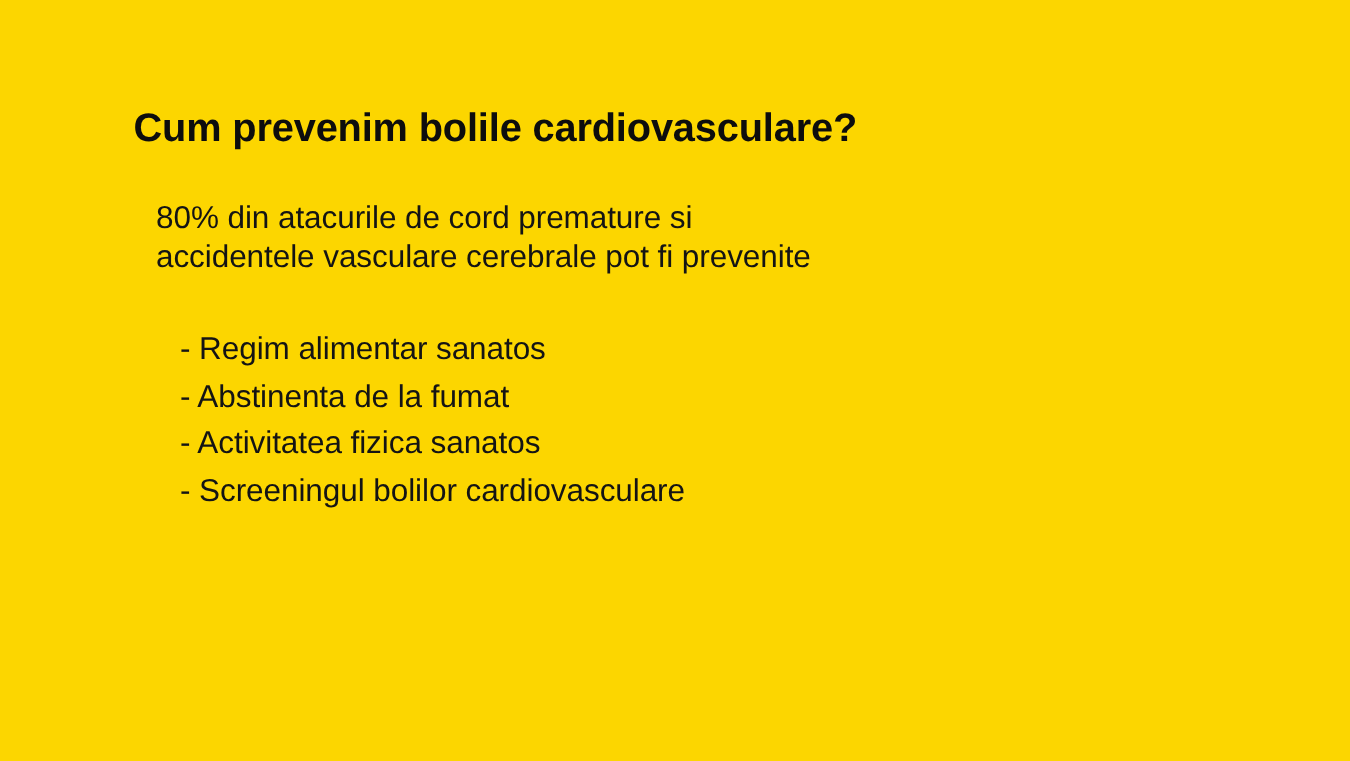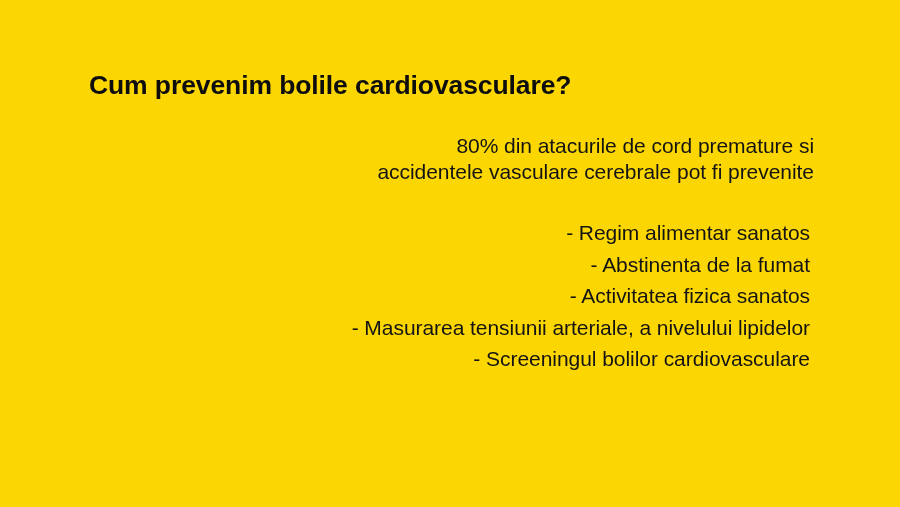--- a/index.html
+++ b/index.html
@@ -26,35 +26,34 @@
     left: 89px;
     top: 52px;
     font-size: 26.5px;
     font-weight: bold;
     color: #0d0d0d;
     letter-spacing: -0.1px;
     white-space: nowrap;
   }
   #body-block {
     position: absolute;
-    left: 114px;
+    left: 104px;
     top: 133px;
     width: 700px;
-    text-align: right;
   }
   .intro-line {
     font-size: 21px;
     font-weight: normal;
     color: #141414;
     line-height: 26px;
     white-space: nowrap;
     letter-spacing: -0.05px;
   }
   #bullet-list {
-    margin: 4px;
+    margin: 16px;
     padding: 0;
     list-style: none;
     margin-top: 35px;
   }
   .bullet-item {
     font-size: 21px;
     font-weight: normal;
     color: #141414;
     line-height: 25.5px;
     letter-spacing: -0.05px;
@@ -86,21 +85,20 @@
       <li class="bullet-item">
         <span class="bullet-line">- Regim alimentar sanatos</span>
       </li>
       <li class="bullet-item">
         <span class="bullet-line">- Abstinenta de la fumat</span>
       </li>
       <li class="bullet-item">
         <span class="bullet-line">- Activitatea fizica sanatos</span>
       </li>
       <li class="bullet-item">
-        <span class="bullet-line">- Masurarea tensiunii arteriale, a nivelului lipidelor</span>
       </li>
       <li class="bullet-item">
         <span class="bullet-line">- Screeningul bolilor cardiovasculare</span>
       </li>
     </ul>
 
   </div>
 </div>
 
 </body></html>

